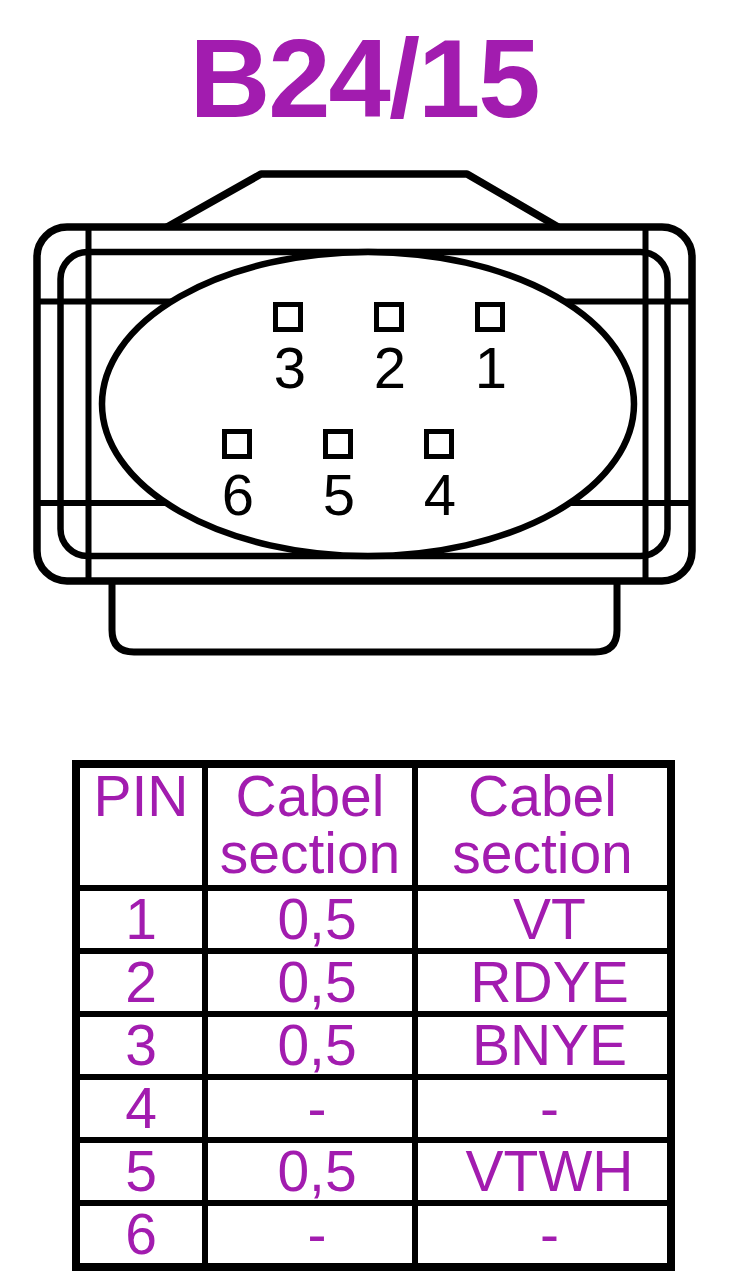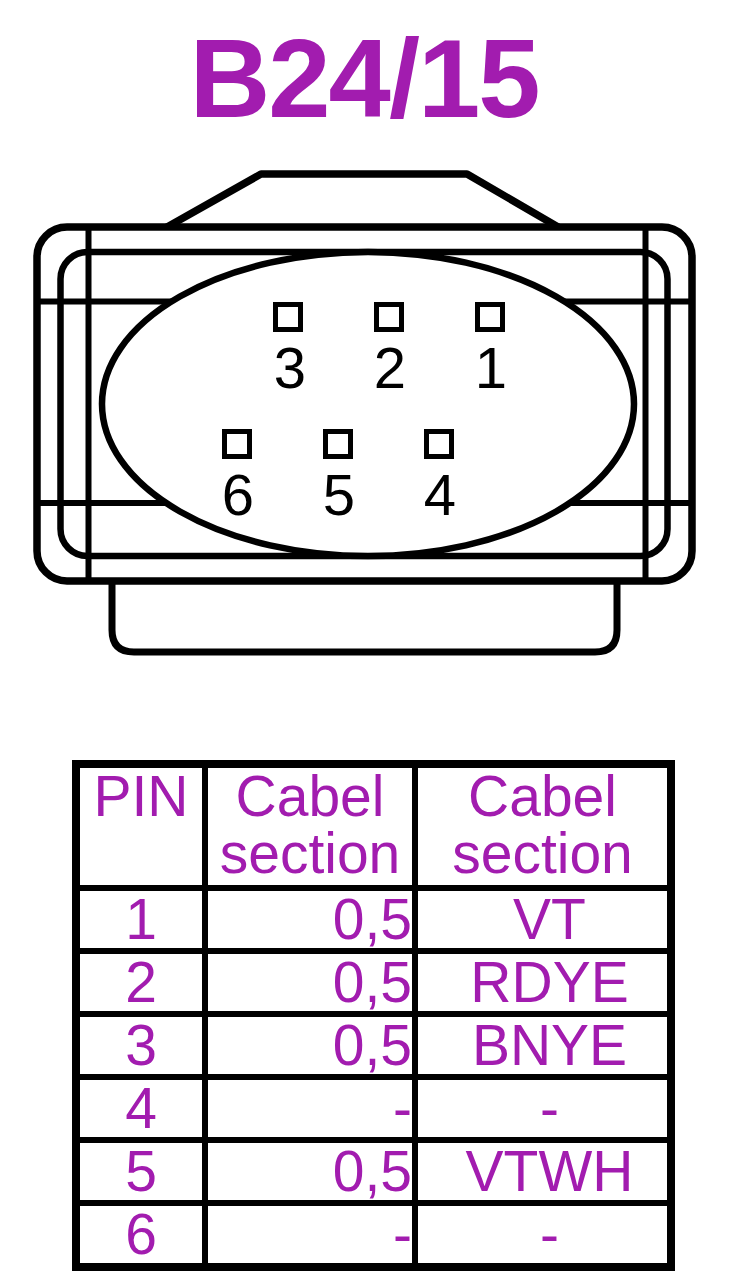--- a/index.html
+++ b/index.html
@@ -53,21 +53,21 @@
   }
   table.pin-table { border: 8px solid #000000; }
   th.hdr {
     height: 117px;
     vertical-align: top;
     text-align: center;
     padding-top: 7px;
   }
   td.cell { height: 52px; vertical-align: middle; }
   .col-pin   { text-align: center; }
-  .col-cross { text-align: right; padding-left: 14px !important; margin-top: 40px; }
+  .col-cross { text-align: center; padding-left: 14px !important; margin-top: 40px; }
   .col-color { text-align: center; padding-left: 14px !important; }
 </style>
 </head>
 <body>
 
 <div class="page">
 
   <div class="title">B24/15</div>
 
   <svg class="connector-svg" width="752" height="700" viewBox="0 0 752 700">

